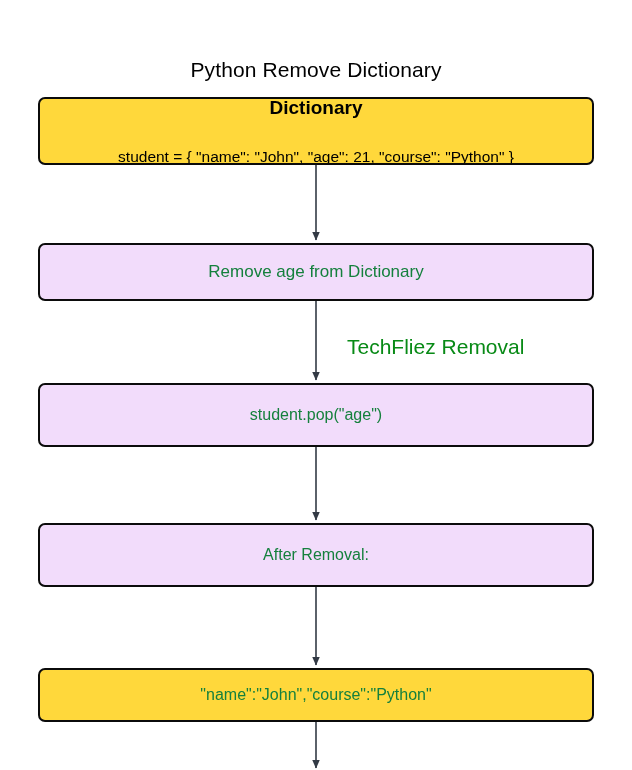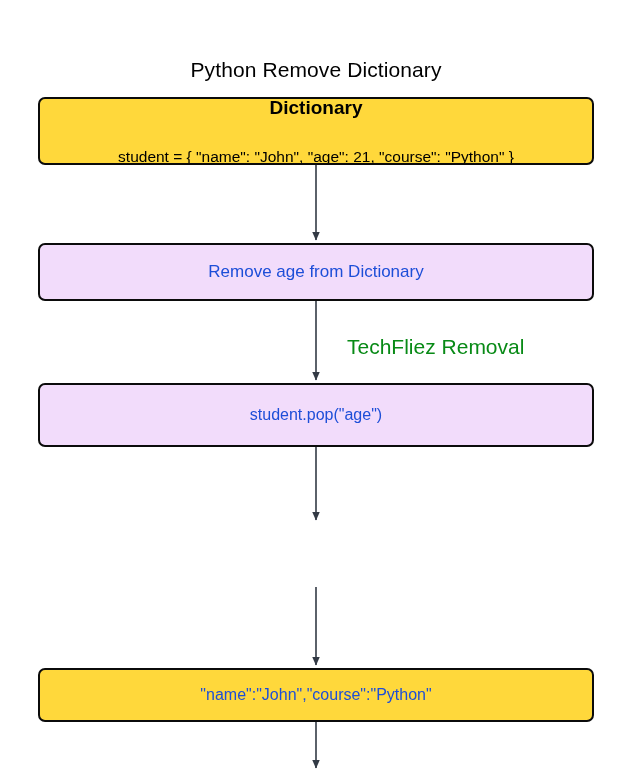--- a/index.html
+++ b/index.html
@@ -62,21 +62,21 @@
   }
   .node-sub {
     font-size: 15.5px;
     line-height: 20px;
     color: #000000;
     white-space: nowrap;
   }
   .node-label {
     font-size: 17px;
     line-height: 22px;
-    color: #1d4ed8;
+    color: #15803d;
     white-space: nowrap;
   }
   .node-label.small {
     font-size: 16px;
   }
 
   
   #node-dictionary   { left: 38px; top: 97px;  width: 556px; height: 68px; }
   #node-remove-age   { left: 38px; top: 243px; width: 556px; height: 58px; }
   #node-pop-call     { left: 38px; top: 383px; width: 556px; height: 64px; }
@@ -137,18 +137,21 @@
   <div class="node purple" id="node-remove-age">
     <div class="node-label">Remove age from Dictionary</div>
   </div>
 
   <div class="watermark">TechFliez Removal</div>
 
   <div class="node purple" id="node-pop-call">
     <div class="node-label small">student.pop("age")</div>
   </div>
 
+  <div class="node purple" id="node-after-removal">
+    <div class="node-label small">After Removal:</div>
+  </div>
 
   <div class="node yellow" id="node-result">
     <div class="node-label small">"name":"John","course":"Python"</div>
   </div>
 
 </div>
 
 </body></html>

